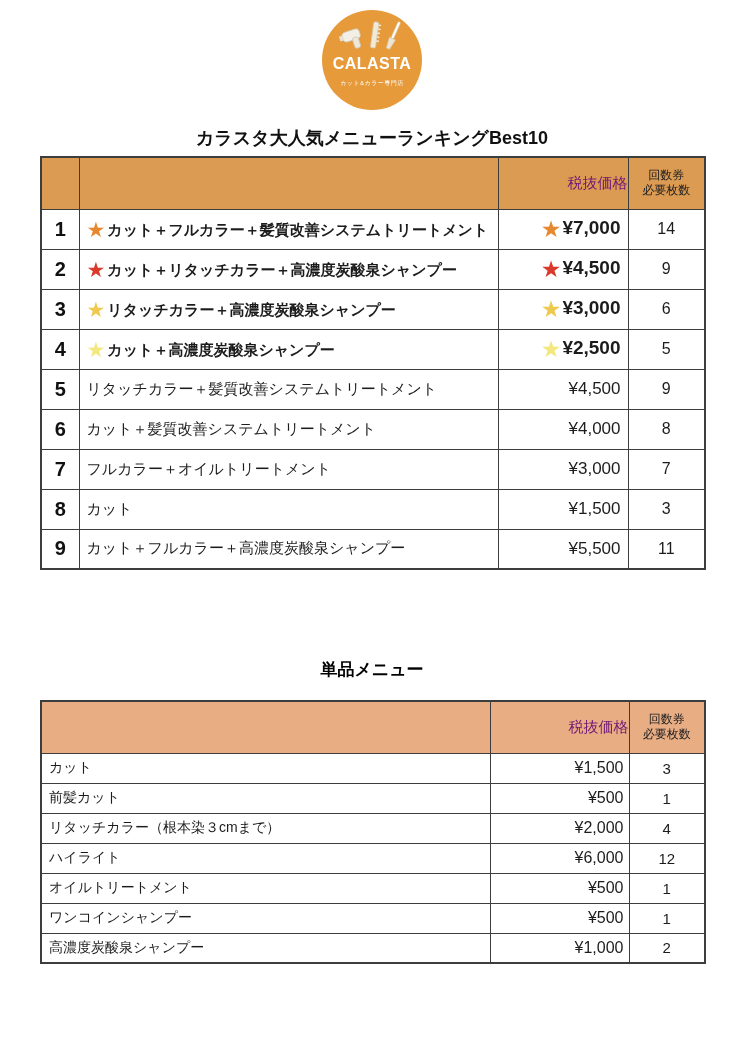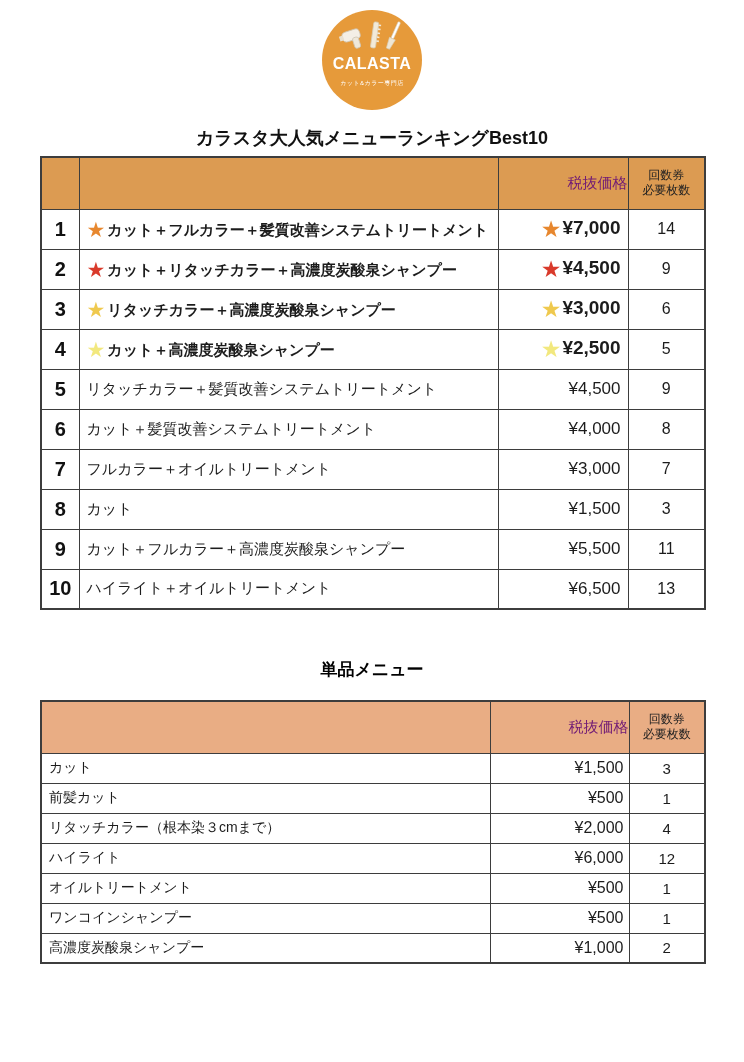--- a/index.html
+++ b/index.html
@@ -210,26 +210,20 @@
         <td class="c-menu">カット</td>
         <td class="c-price">¥1,500</td>
         <td class="c-tickets">3</td>
       </tr>
       <tr>
         <td class="c-rank">9</td>
         <td class="c-menu">カット＋フルカラー＋高濃度炭酸泉シャンプー</td>
         <td class="c-price">¥5,500</td>
         <td class="c-tickets">11</td>
       </tr>
-      <tr>
-        <td class="c-rank">10</td>
-        <td class="c-menu">ハイライト＋オイルトリートメント</td>
-        <td class="c-price">¥6,500</td>
-        <td class="c-tickets">13</td>
-      </tr>
     </tbody>
   </table>
 
   <div class="title-single">単品メニュー</div>
 
   <table class="t-single">
     <colgroup>
       <col style="width:449px">
         <col style="width:139px">
         <col style="width:76px">

